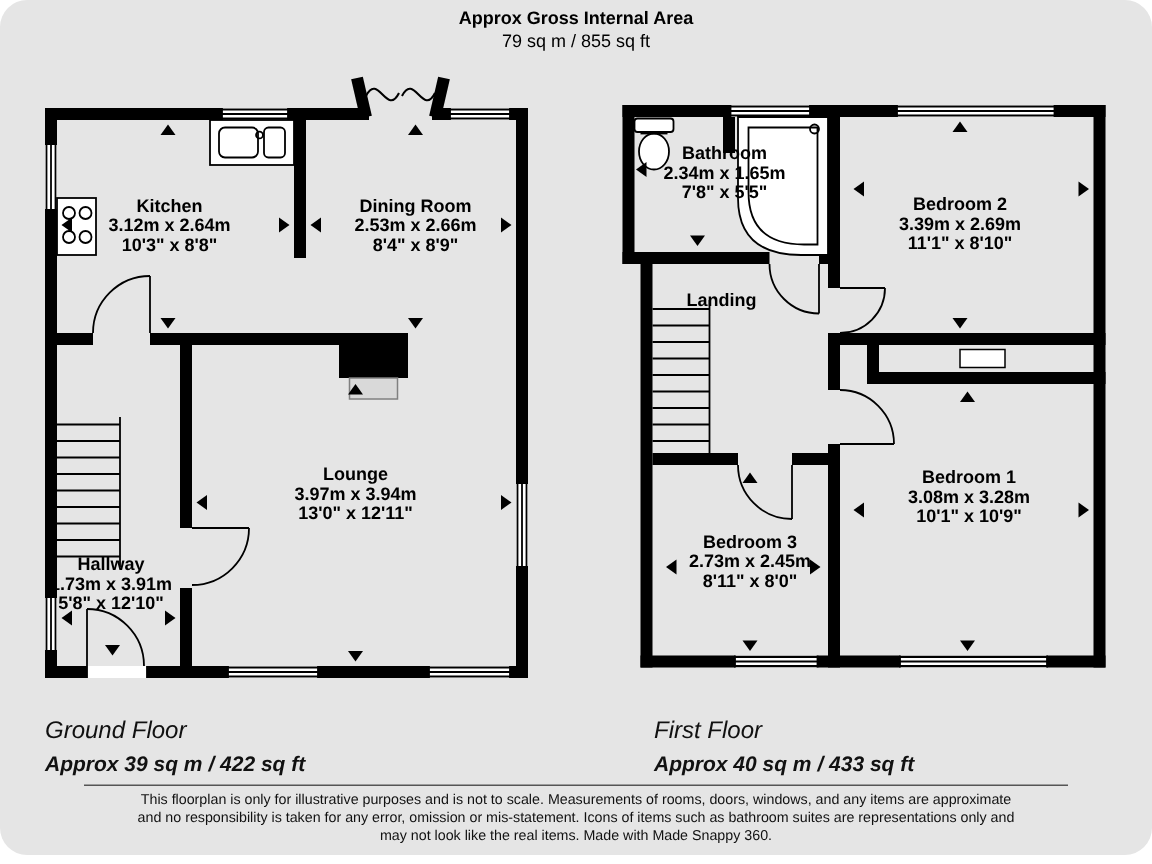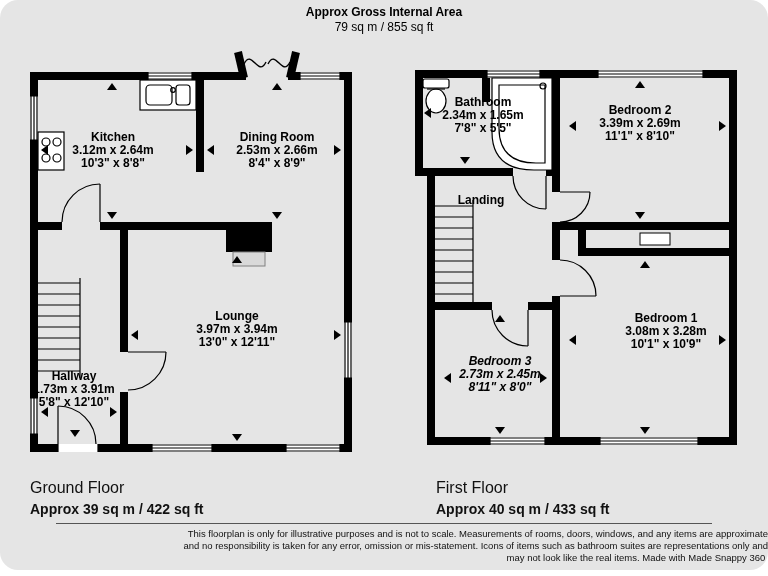--- a/index.html
+++ b/index.html
@@ -13,26 +13,26 @@
 
   svg.plan { position:absolute; left:0; top:0; }
   svg .wall { fill:#000; }
   svg .thin { stroke:#000; stroke-width:1.2; fill:none; }
   svg .wave { stroke:#000; stroke-width:1.4; fill:none; }
 
   .room-label { position:absolute; transform:translateX(-50%); text-align:center; color:#000; white-space:nowrap; }
   .room-name { font-size:12px; font-weight:bold; line-height:13px; }
   .room-dim  { font-size:12px; font-weight:bold; line-height:13px; }
 
-  .floor-caption { position:absolute; color:#111; }
+  .floor-caption { position:absolute; color:#111;font-style:italic; }
   .fc-name { font-size:16px; font-weight:normal; }
   .fc-area { font-size:14px; font-weight:bold; margin-top:4px; }
 
   .footer-rule { position:absolute; left:56px; top:523px; width:656px; border-top:1px solid #555; }
-  .footer { position:absolute; top:528px; left:0; width:100%; text-align:right; font-size:9.5px; line-height:12px; color:#111; }
+  .footer { position:absolute; top:528px; left:0; width:100%; text-align:center; font-size:9.5px; line-height:12px; color:#111; }
 </style>
 </head>
 <body>
 
 <div class="page">
 
   <div class="header">
     <div class="t1">Approx Gross Internal Area</div>
     <div class="t2">79 sq m / 855 sq ft</div>
   </div>
@@ -254,34 +254,34 @@
     <div class="room-name">Hallway</div>
     <div class="room-dim">1.73m x 3.91m</div>
     <div class="room-dim">5'8" x 12'10"</div>
   </div>
 
   <div class="room-label" style="left:483px; top:96px;">
     <div class="room-name">Bathroom</div>
     <div class="room-dim">2.34m x 1.65m</div>
     <div class="room-dim">7'8" x 5'5"</div>
   </div>
-  <div class="room-label" style="left:640px; top:104px;">
+  <div class="room-label" style="left:640px; top:130px;">
     <div class="room-name">Bedroom 2</div>
     <div class="room-dim">3.39m x 2.69m</div>
     <div class="room-dim">11'1" x 8'10"</div>
   </div>
   <div class="room-label" style="left:481px; top:194px;text-align:right;">
     <div class="room-dim">Landing</div>
   </div>
-  <div class="room-label" style="left:500px; top:355px;font-style:italic;">
+  <div class="room-label" style="left:500px; top:355px;">
     <div class="room-name">Bedroom 3</div>
     <div class="room-dim">2.73m x 2.45m</div>
     <div class="room-dim">8'11" x 8'0"</div>
   </div>
-  <div class="room-label" style="left:646px; top:312px;margin-left:20px;">
+  <div class="room-label" style="left:646px; top:312px;">
     <div class="room-name">Bedroom 1</div>
     <div class="room-dim">3.08m x 3.28m</div>
     <div class="room-dim">10'1" x 10'9"</div>
   </div>
 
   <div class="floor-caption" style="left:30px; top:479px;">
     <div class="fc-name">Ground Floor</div>
     <div class="fc-area">Approx 39 sq m / 422 sq ft</div>
   </div>
   <div class="floor-caption" style="left:436px; top:479px;">

